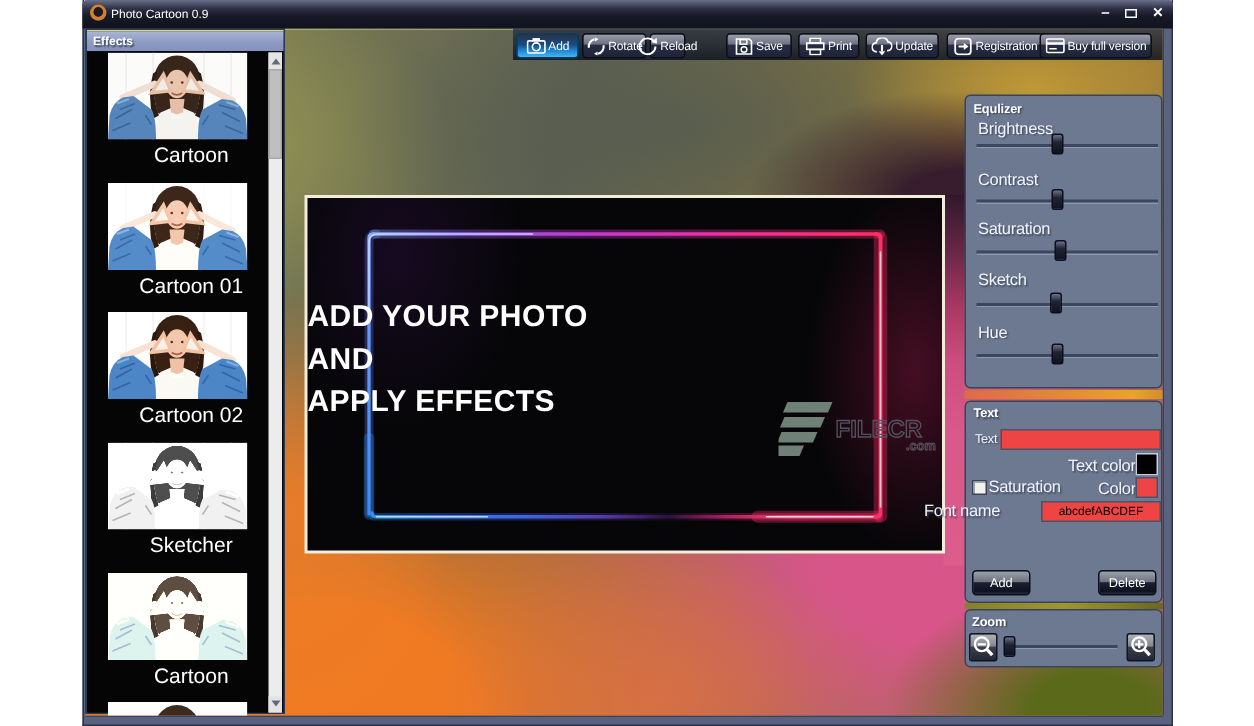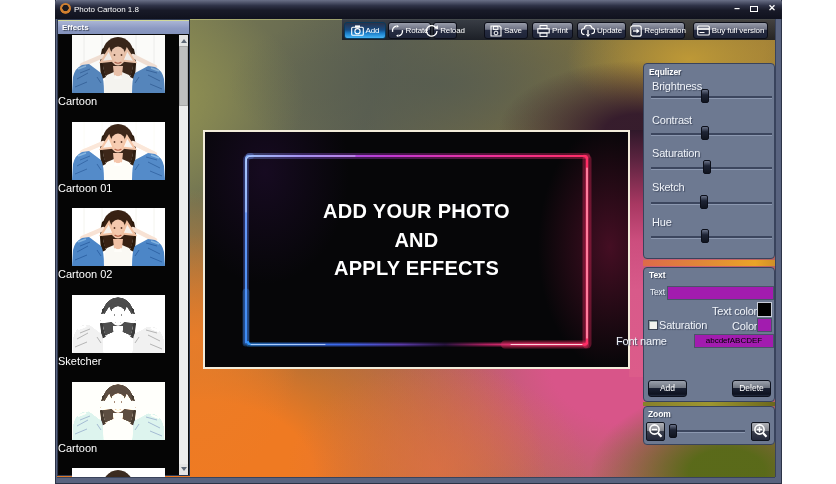--- a/index.html
+++ b/index.html
@@ -16,49 +16,49 @@
  radial-gradient(430px 310px at 150px 460px, #ef7a22 25%, rgba(239,122,34,0) 79%),
  radial-gradient(410px 300px at 575px 345px, #d85589 20%, rgba(216,85,137,0) 79%),
  linear-gradient(105deg,#8c8c52, #5c6052 40%, #7c7040 65%, #9c7c38 85%, #806c30)}
 .tbtn{position:absolute;top:22px;height:17px;border-radius:3px;border:1px solid #0c0e18;background:linear-gradient(#989caa 0%,#6e7284 42%,#262c42 48%,#1e2438);box-sizing:border-box;color:#fff;font-size:8px;letter-spacing:-.1px;white-space:nowrap;display:flex;align-items:center;justify-content:center;gap:2px}
 .tbtn svg{flex:none}
 #btnadd{background:linear-gradient(#2a3148 0%,#174c84 46%,#1a7cc8 66%,#46b4f4);border-color:#0a3a5c}
 #effects{position:absolute;left:57px;top:19px;width:133px;height:457px;background:#0a0a0a;border:1px solid #2e3850;box-sizing:border-box}
 #effhead{position:absolute;left:0;top:0;width:131px;height:14px;background:linear-gradient(#aab5d5 0%,#8d9ac3 55%,#8392bc 100%);color:#fff;font-weight:bold;font-size:8px;padding-left:4px;box-sizing:border-box;text-shadow:1px 1px 1px #3a4458;line-height:13px;border-top:1px solid #d0d89a}
 #efflist{position:absolute;left:1px;top:15px;width:120px;height:440px;background:#050505}
 .thumb{position:absolute;left:14px;width:93px;height:58px;overflow:hidden}
-.tlabel{position:absolute;left:0;width:139px;text-align:left;color:#fff;font-size:11px}
+.tlabel{position:absolute;left:0;width:139px;text-align:center;color:#fff;font-size:14px}
 #effscroll{position:absolute;right:1px;top:15px;width:9px;height:440px;background:#ececec}
 #photo{position:absolute;left:203px;top:130px;width:427px;height:239px;background:#f2ecda;}
 #photoin{position:absolute;left:2px;top:2px;width:423px;height:235px;background:
  radial-gradient(ellipse 100px 170px at 405px 115px, rgba(130,22,62,.5), transparent 72%),
  radial-gradient(ellipse 120px 160px at 60px 40px, rgba(60,20,90,.3), transparent 70%),
  #060608;overflow:hidden}
 .panel{position:absolute;left:643px;width:132px;background:#6d7991;border:1px solid #39435c;border-radius:4px;box-sizing:border-box}
 .phead{color:#fff;font-weight:bold;font-size:8.5px;letter-spacing:-.1px;text-shadow:1px 1px 1px #3a4458}
 .plabel{color:#f0f4fa;font-size:11px;letter-spacing:-.2px;text-shadow:1px 1px 1px rgba(58,66,88,.8)}
 .track{position:absolute;left:8px;width:114px;height:2px;background:#3c465e;border-bottom:1px solid #8c98b0}
 .sthumb{position:absolute;width:8px;height:14px;background:linear-gradient(#6a7288,#1e2435 40%,#10141f);border:1px solid #0c0f1a;border-radius:2px;box-sizing:border-box}
-.input{position:absolute;background:#a21caf;border:1px solid #4a5468}
+.input{position:absolute;background:#ef4444;border:1px solid #4a5468}
 .pbtn{position:absolute;height:17px;background:linear-gradient(#9aa0ac 0%,#6e7480 45%,#1a2032 50%,#0e1220 88%,#242c40);border:1px solid #0c101c;border-radius:3px;color:#fff;font-size:8.5px;text-align:center;line-height:15px;box-sizing:border-box}
 .mag{position:absolute;width:19px;height:19px;background:linear-gradient(#b0b2b8 0%,#84868e 45%,#3a3e4c 50%,#23283a);border:1px solid #10141f;border-radius:2px;box-sizing:border-box}
-#neontext{position:absolute;left:0;top:65px;width:423px;text-align:center;color:#fff;font-weight:bold;font-size:20px;line-height:28.5px;letter-spacing:.3px}
+#neontext{position:absolute;left:0;top:65px;width:423px;text-align:left;color:#fff;font-weight:bold;font-size:20px;line-height:28.5px;letter-spacing:.3px}
 </style></head>
 <body>
 <div id="win"></div>
 <div class="abs" style="left:55px;top:0;width:1px;height:484px;background:#2c3346"></div>
 <div class="abs" style="left:781px;top:0;width:1px;height:484px;background:#2c3346"></div>
 <div class="abs" style="left:55px;top:483px;width:727px;height:1px;background:#2c3346"></div>
 <div class="abs" style="left:57px;top:477px;width:718px;height:1px;background:#39435c"></div>
 <div class="abs" style="left:775px;top:19px;width:1px;height:458px;background:#39435c"></div>
 <div id="content" class="abs" style="left:57px;top:19px"></div>
 <div class="abs" style="left:57px;top:19px;width:718px;height:1px;background:rgba(205,210,135,.55)"></div>
 <div id="titlebar" class="abs" style="left:55px"></div>
 <div class="abs" style="left:60px;top:3px;width:11px;height:11px;border-radius:50%;background:radial-gradient(circle at 50% 45%, #1a1a20 0 36%, #d08030 42% 66%, #7a4414 72%, rgba(20,20,28,0) 76%)"></div>
-<div class="abs" style="left:74px;top:5px;color:#fff;font-size:8px">Photo Cartoon 1.8</div>
+<div class="abs" style="left:74px;top:5px;color:#fff;font-size:8px">Photo Cartoon 0.9</div>
 <div class="abs" style="left:730px;top:3px;width:14px;height:12px;color:#fff;font-size:10px;font-weight:bold;text-align:center">–</div>
 <div class="abs" style="left:750px;top:6px;width:8px;height:6px;border:1px solid #fff;box-sizing:border-box"></div>
 <div class="abs" style="left:765px;top:3px;width:14px;height:12px;color:#fff;font-size:9px;font-weight:bold;text-align:center">✕</div>
 
 <div class="abs" style="left:342px;top:19px;width:433px;height:21px;background:linear-gradient(rgba(46,52,68,.8),rgba(16,20,32,.85))"></div>
 <div class="tbtn" id="btnadd" style="left:344px;width:42px"><svg width="13" height="11" viewBox="0 0 13 11">
       <rect x=".7" y="2.2" width="11.6" height="8.1" rx="1" fill="none" stroke="#fff" stroke-width="1.1"></rect>
       <rect x="4" y=".4" width="5" height="2" fill="#fff"></rect>
       <circle cx="6.5" cy="6.2" r="2.6" fill="none" stroke="#fff" stroke-width="1.1"></circle>
     </svg>Add</div>
@@ -80,21 +80,21 @@
 <div class="tbtn" style="left:532px;width:41px"><svg width="13" height="12" viewBox="0 0 13 12">
       <rect x="3" y="0.5" width="7" height="3" fill="none" stroke="#fff" stroke-width="1"></rect>
       <rect x="0.8" y="3.7" width="11.4" height="4.2" fill="none" stroke="#fff" stroke-width="1.1"></rect>
       <rect x="3" y="8" width="7" height="3.4" fill="none" stroke="#fff" stroke-width="1"></rect>
     </svg>Print</div>
 <div class="tbtn" style="left:577px;width:49px"><svg width="14" height="12" viewBox="0 0 14 12">
       <path d="M3.5 9.5 a3 3 0 0 1 -0.3-6 a4 4 0 0 1 7.8-0.6 a2.9 2.9 0 0 1 -0.6 5.8" fill="none" stroke="#fff" stroke-width="1.2"></path>
       <path d="M7 5 v4" stroke="#fff" stroke-width="1.4"></path>
       <path d="M7 12 l-2.2-2.8 h4.4z" fill="#fff"></path>
     </svg>Update</div>
-<div class="tbtn" style="left:631px;width:54px"><svg width="12" height="12" viewBox="0 0 12 12">
+<div class="tbtn" style="left:631px;width:66px"><svg width="12" height="12" viewBox="0 0 12 12">
       <rect x=".8" y=".8" width="10.4" height="10.4" rx="2" fill="none" stroke="#fff" stroke-width="1.2"></rect>
       <path d="M3 6 h5" stroke="#fff" stroke-width="1.3"></path>
       <path d="M9.7 6 l-3.2-2.4 v4.8z" fill="#fff"></path>
     </svg>Registration</div>
 <div class="tbtn" style="left:693px;width:75px"><svg width="13" height="11" viewBox="0 0 13 11">
       <rect x=".7" y="1" width="11.6" height="9" rx="1" fill="none" stroke="#fff" stroke-width="1.1"></rect>
       <path d="M.7 4 h11.6" stroke="#fff" stroke-width="1.6"></path>
       <path d="M2.5 7.5 h5" stroke="#fff" stroke-width="1"></path>
     </svg>Buy full version</div>
 
@@ -200,20 +200,32 @@
 <path d="M44 212.5 H380" stroke="url(#gBB)" stroke-width="5" opacity=".3"></path>
 <path d="M300 212.5 H380" stroke="#ff2e66" stroke-width="8" opacity=".35"></path>
 <path d="M43 210 Q43 212.5 46 212.5 H380" stroke="url(#gBB)" stroke-width="2.2"></path>
 <path d="M306 212.5 H377" stroke="#ffd2dc" stroke-width="1"></path>
 <path d="M46 212.5 H120" stroke="#cfe2ff" stroke-width=".9" opacity=".85"></path>
           <path d="M41 80 V30 Q41 24 47 24 H150" stroke="#d8e4ff" stroke-width=".9" opacity=".8" fill="none"></path>
 </g>
 </svg>
 <div id="neontext">ADD YOUR PHOTO<br>AND<br>APPLY EFFECTS</div>
 
+<div class="abs" style="left:314px;top:135px;width:110px;height:38px">
+<svg width="110" height="38">
+<g fill="#6f8177">
+<polygon points="6,1 36,1 33,8 3,8"></polygon>
+<polygon points="4,11 31,11 28,18 1,18"></polygon>
+<polygon points="2,21 26,21 23,28 -1,28"></polygon>
+<polygon points="0,30 17,30 14,37 -3,37"></polygon>
+</g>
+<text x="38" y="24" font-family="Liberation Sans" font-size="16" font-weight="bold" fill="none" stroke="#57505f" stroke-width=".9">FILECR</text>
+<text x="85" y="33" font-family="Liberation Sans" font-size="8.5" font-weight="bold" fill="none" stroke="#57505f" stroke-width=".7">.com</text>
+</svg>
+</div>
 </div>
   </div>
 
 <div class="abs" style="left:643px;top:260px;width:132px;height:6px;background:linear-gradient(90deg,#dd6a4a,#e08838 45%,#eaa428 85%,#d09028)"></div>
 <div class="abs" style="left:643px;top:402px;width:132px;height:4px;background:linear-gradient(90deg,#88802a,#9e9630 50%,#6c681c)"></div>
 
 <div class="panel" style="top:63px;height:196px">
 <div class="phead" style="position:absolute;left:5px;top:3px">Equlizer</div>
 </div>
 <div class="abs plabel" style="left:652px;top:80px">Brightness</div>

